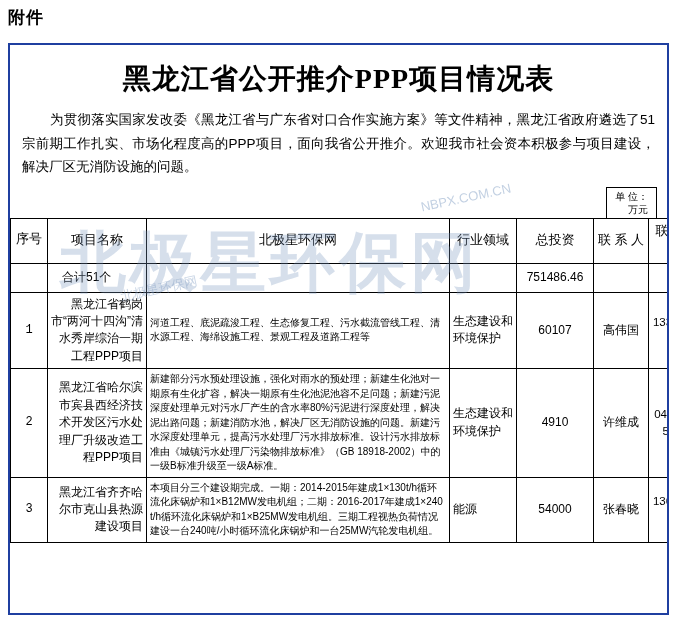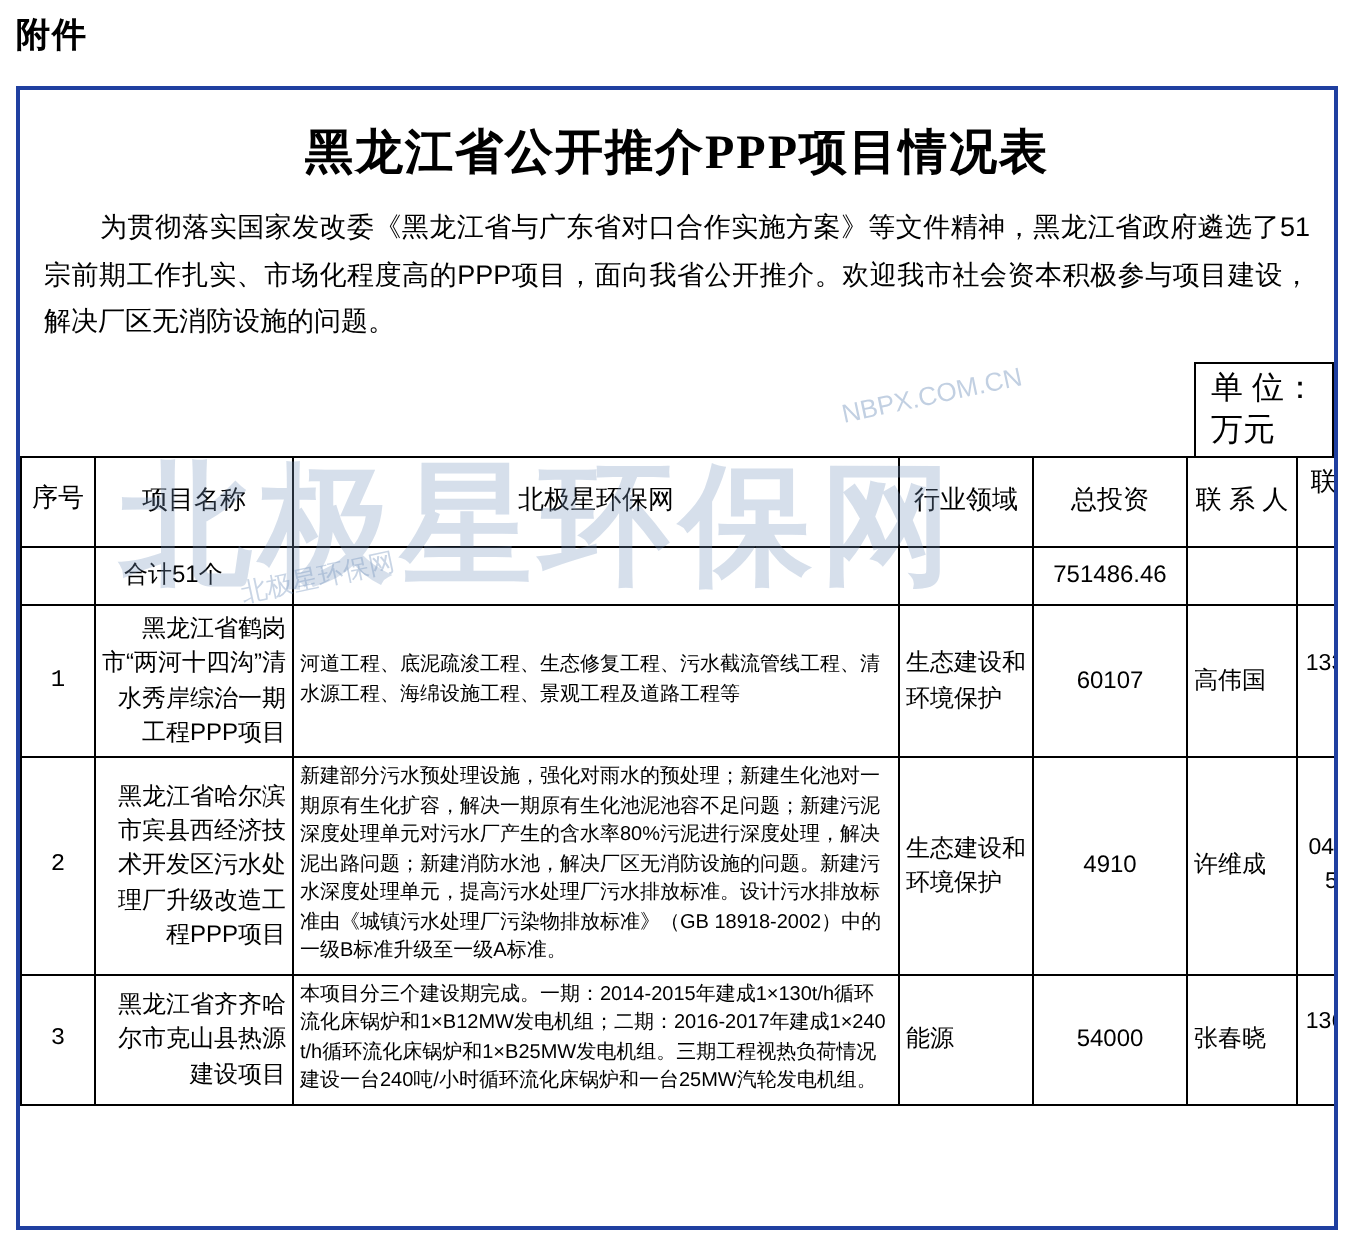--- a/index.html
+++ b/index.html
@@ -42,42 +42,43 @@
     background: #fff;
     overflow: hidden;
   }
   .doc-inner {
     position: relative;
     width: 100%;
     height: 100%;
   }
   .title {
     text-align: center;
-    font-size: 24px;
+    font-size: 28px;
     font-weight: bold;
     letter-spacing: 1px;
     color: #000;
     margin-top: 15px;
     margin-bottom: 10px;
     font-family: "Liberation Serif", "DejaVu Serif", serif;
   }
   .intro {
     font-size: 13.5px;
     line-height: 1.75;
     color: #000;
     padding: 0 12px 0 12px;
     text-align: justify;
     text-indent: 28px;
     font-family: "Liberation Sans", "DejaVu Sans", sans-serif;
   }
   .unit-box {
     margin-top: 8px;
+    margin-right: 10px;
     float: right;
-    text-align: left;
-    font-size: 16px;
+    text-align: right;
+    font-size: 10px;
     line-height: 1.35;
     border: 1px solid #000;
     border-bottom: none;
     padding: 2px 8px 1px 8px;
     box-sizing: border-box;
   }
   .unit-box .u1 { display:block; }
   .unit-box .u2 { display:block; }
   .clear { clear: both; }
 
@@ -101,21 +102,21 @@
     font-weight: bold;
     text-align: center;
     font-size: 13px;
     padding: 6px 2px;
   }
   .c-no { width: 30px; text-align: center; font-family: Liberation Mono, monospace; }
   .c-name { width: 92px; }
   .c-content { width: 296px; text-align: left; font-size: 10px; }
   .c-field { width: 60px; }
   .c-invest { width: 70px; text-align: center; }
-  .c-person { width: 48px; text-align: left; }
+  .c-person { width: 48px; text-align: center; }
   .c-phone { width: 53px; text-align: center; font-size: 11.5px; }
 
   .row-total td {
     font-weight: bold;
     height: 22px;
   }
   .row-total .total-label {
     padding-left: 14px;
     text-align: left;
   }

